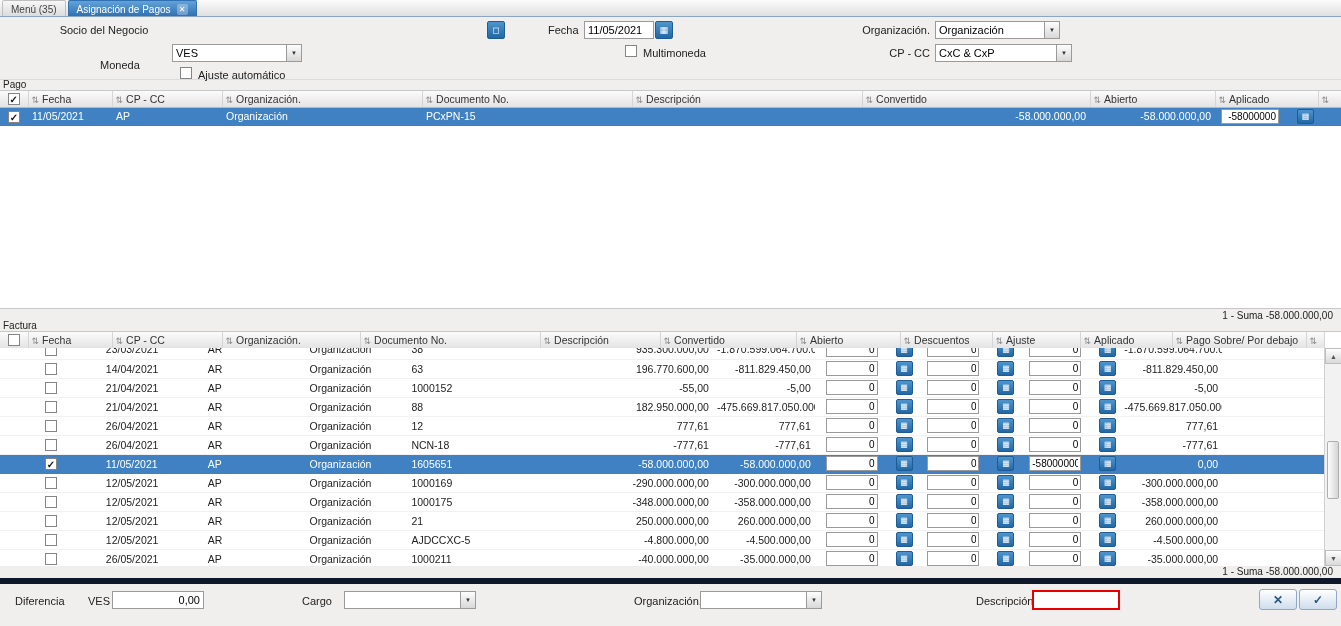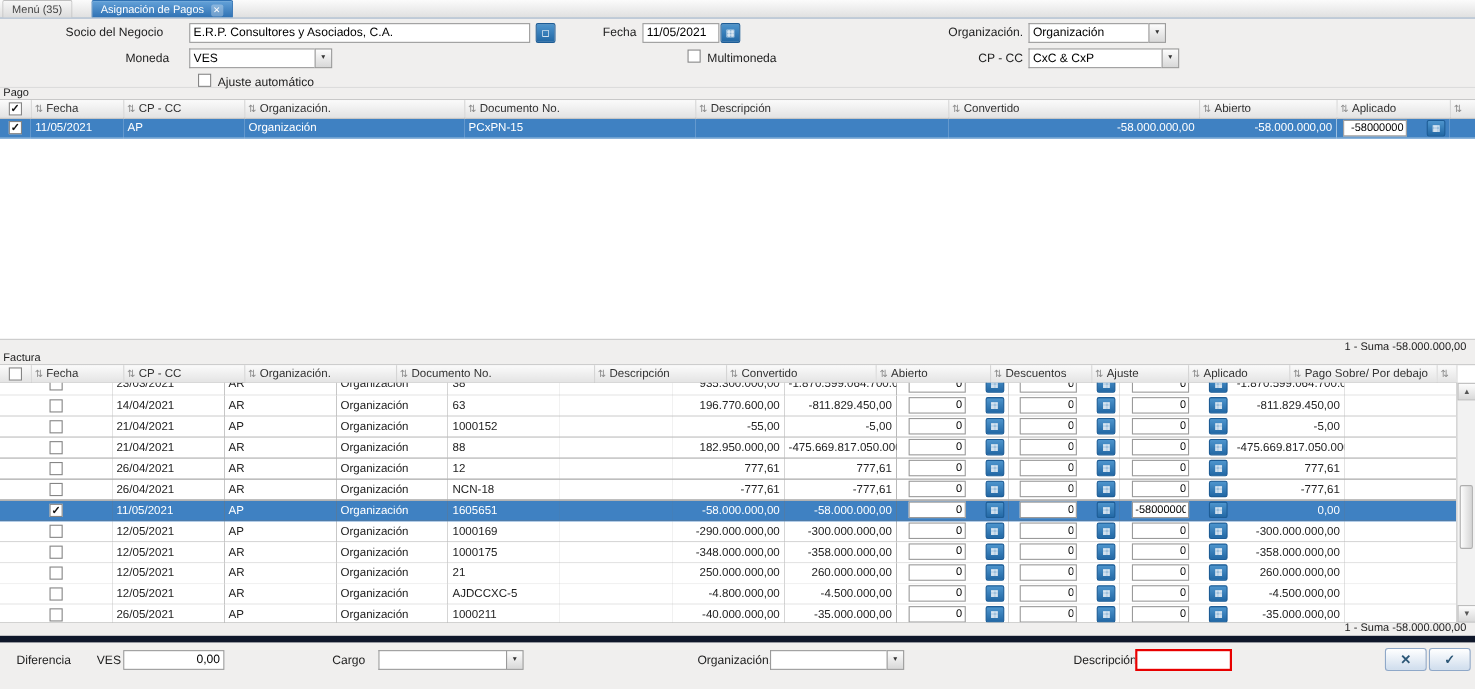--- a/index.html
+++ b/index.html
@@ -1,21 +1,21 @@
 <!DOCTYPE html>
 <html><head>
 <meta charset="utf-8">
 <style>
 *{box-sizing:border-box;margin:0;padding:0}
 html,body{width:1341px;height:626px;overflow:hidden}
 body{font-family:"Liberation Sans",sans-serif;font-size:11px;background:#f0efee;color:#222}
 .app{position:relative;width:1341px;height:626px}
 
 
-.tabbar{position:absolute;top:0;left:0;right:0;height:17px;background:linear-gradient(#fbfbfb,#e0e0e0);border-bottom:1px solid #8aa6c0;display:flex;align-items:flex-end;padding-left:2px;gap:17px}
+.tabbar{position:absolute;top:0;left:0;right:0;height:17px;background:linear-gradient(#fbfbfb,#e0e0e0);border-bottom:1px solid #8aa6c0;display:flex;align-items:flex-end;padding-left:2px;gap:2px}
 .tab{height:16px;padding:1px 8px 0;font-size:10px;color:#444;background:linear-gradient(#f7f7f7,#dcdcdc);border:1px solid #bfbfbf;border-bottom:none;border-radius:2px 2px 0 0;display:flex;align-items:center;gap:6px}
 .tab.active{background:linear-gradient(#63a1d8,#2f71b3);color:#fff;border-color:#2f71b3}
 .tabx{display:inline-block;width:11px;height:11px;line-height:11px;text-align:center;font-size:8px;background:rgba(255,255,255,.3);border-radius:2px;color:#fff}
 
 
 .form{position:absolute;top:17px;left:0;right:0;height:63px;background:#f0efee;border-bottom:1px solid #dcdcdc}
 .lbl{position:absolute;height:16px;line-height:16px;color:#222;white-space:nowrap}
 .tin{position:absolute;height:18px;border:1px solid #9a9a9a;background:#fff;font-family:"Liberation Sans",sans-serif;font-size:11px;padding:0 3px}
 .tin.rt{text-align:right}
 .tin.red{border:2px solid #e80000;height:20px}
@@ -75,38 +75,37 @@
         <span>Menú (35)</span>
       </div>
     <div class="tab active">
       <span>Asignación de Pagos</span>
       <span class="tabx">✕</span>
     </div>
   </div>
 
   <div class="form">
     <span class="lbl" style="left:40px;top:5px;width:128px;text-align:center">Socio del Negocio</span>
-    <input class="tin" style="left: 172px; top: 4px; width: 310px;" value="E.R.P. Consultores y Asociados, C.A.">
     <button class="bluebtn" style="left:487px;top:4px">
         <span>◻</span>
       </button>
 
     <span class="lbl" style="left:548px;top:5px;width:32px">Fecha</span>
     <input class="tin" style="left: 584px; top: 4px; width: 70px;" value="11/05/2021">
     <button class="bluebtn" style="left:655px;top:4px">
         <span>▦</span>
       </button>
 
     <span class="lbl" style="left:820px;top:5px;width:110px;text-align:right">Organización.</span>
     <div class="combo" style="left:935px;top:4px;width:125px">
       <input class="cin" value="Organización" style="">
       <span class="cbtn">▼</span>
     </div>
 
-    <span class="lbl" style="left:100px;top:28px;width:68px;text-align:center">Moneda</span>
+    <span class="lbl" style="left:100px;top:40px;width:68px;text-align:left">Moneda</span>
     <div class="combo" style="left:172px;top:27px;width:130px">
       <input class="cin" value="VES" style="">
       <span class="cbtn">▼</span>
     </div>
 
     <span class="cb cb-abs" style="left:625px;top:28px"></span>
     <span class="lbl" style="left:643px;top:28px">Multimoneda</span>
 
     <span class="lbl" style="left:850px;top:28px;width:80px;text-align:right">CP - CC</span>
     <div class="combo" style="left:935px;top:27px;width:137px">

